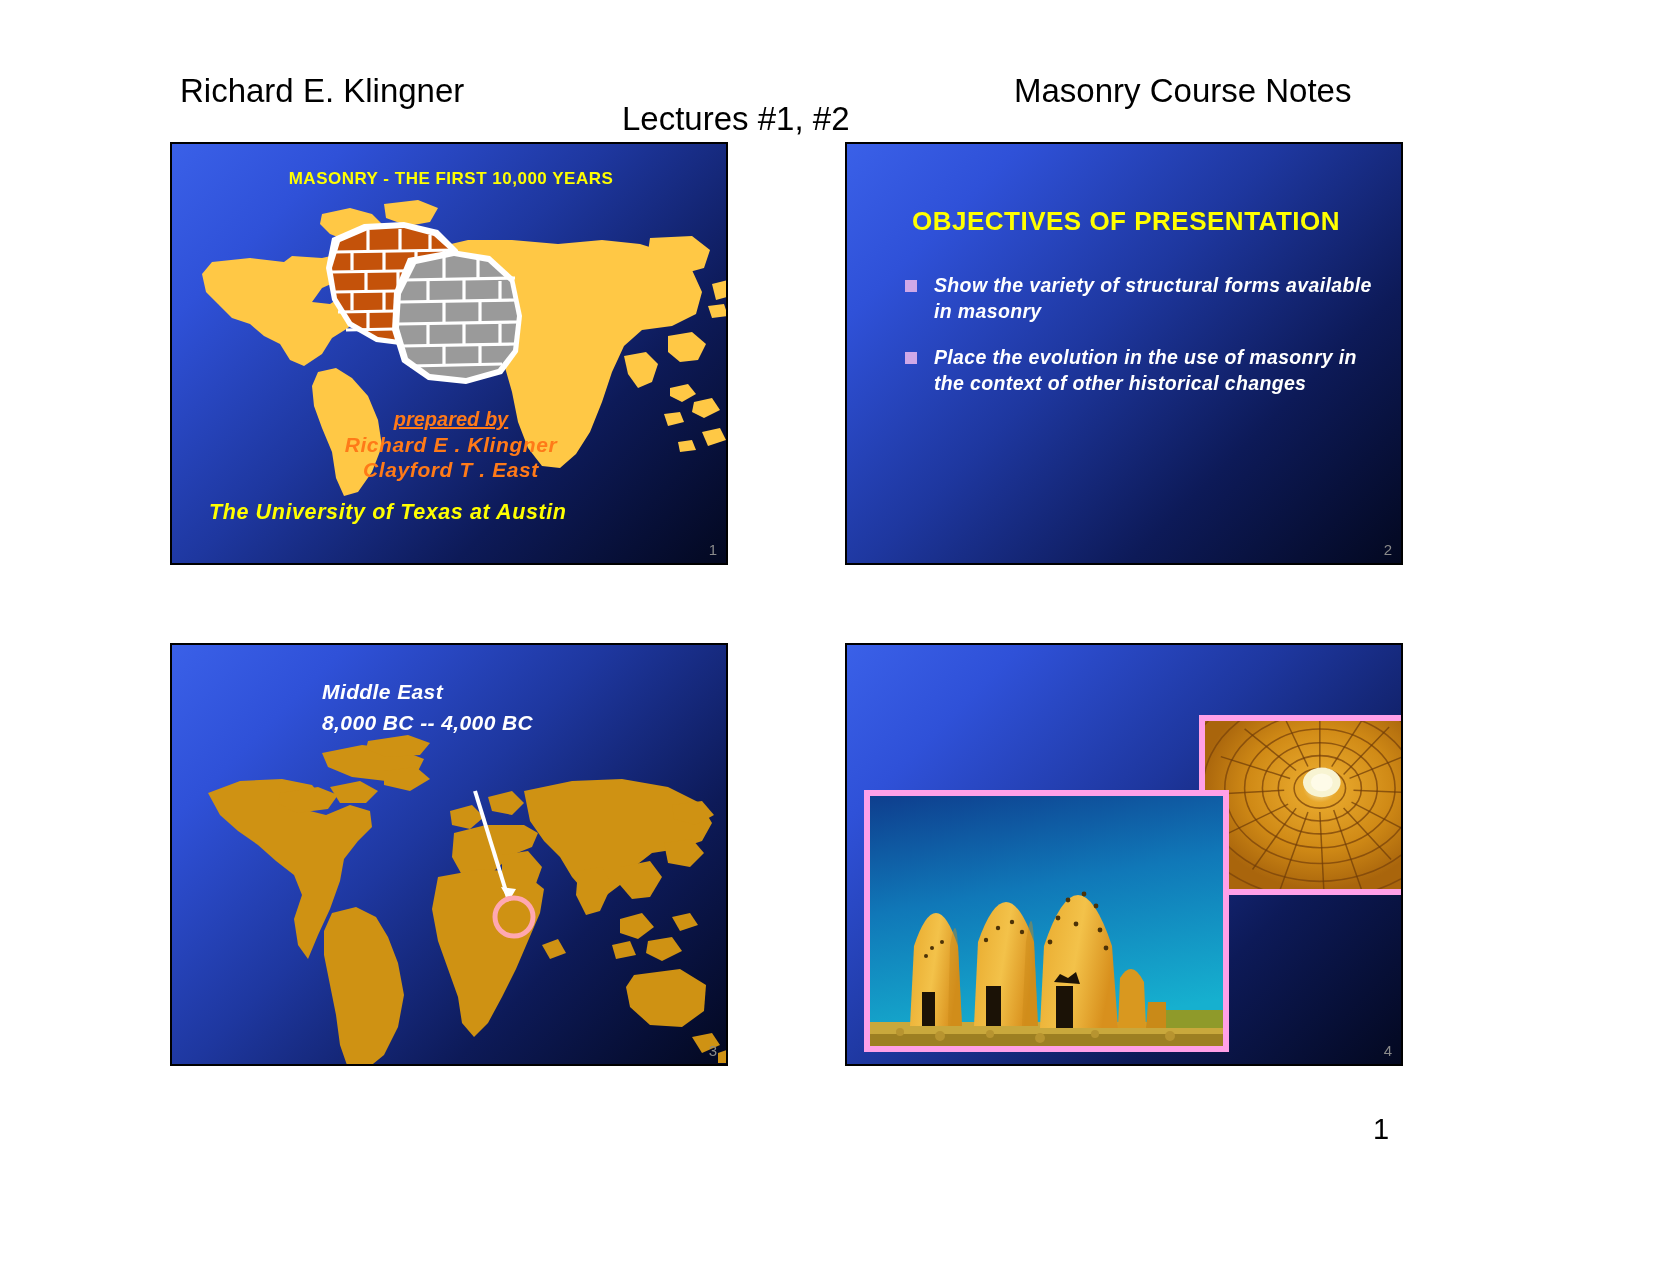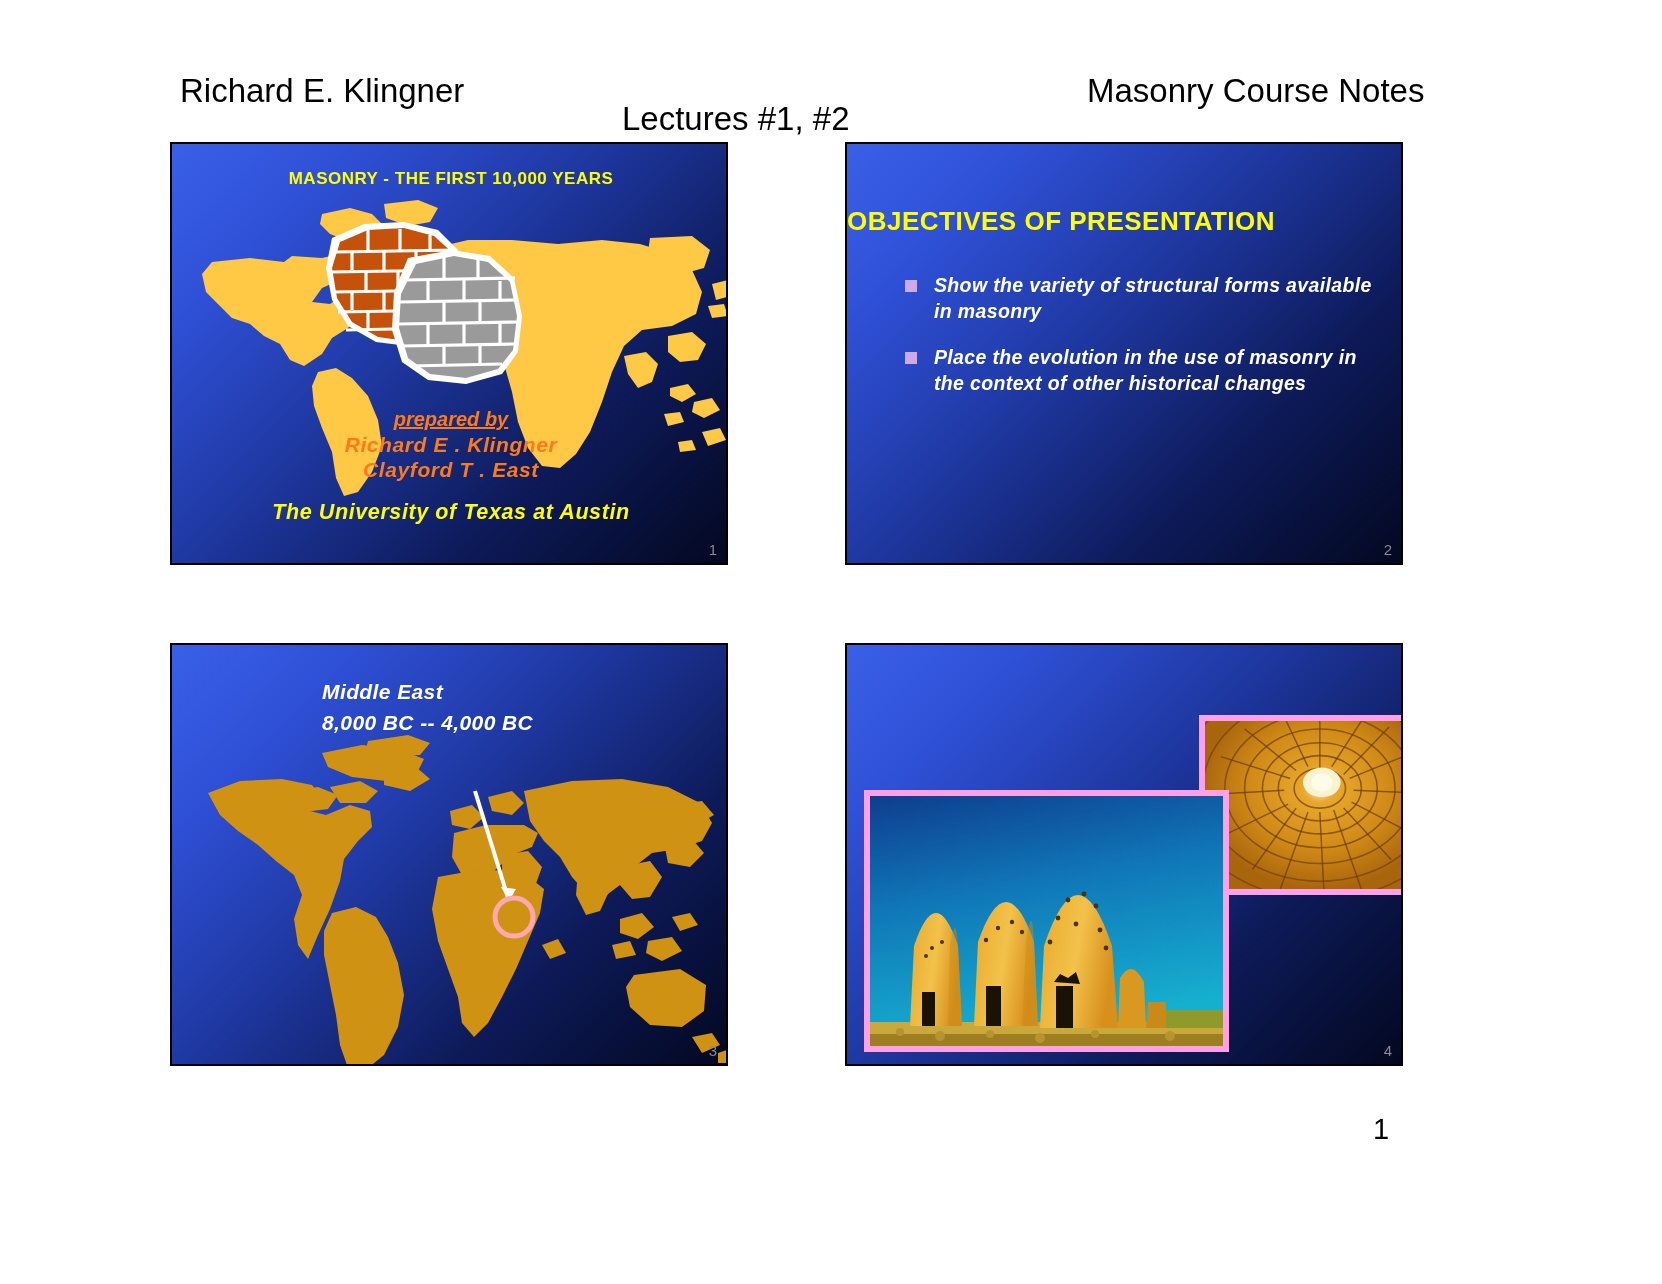--- a/index.html
+++ b/index.html
@@ -1,46 +1,46 @@
 <!DOCTYPE html>
 <html><head>
 <meta charset="utf-8">
 <style>
   html,body{margin:0;padding:0;background:#fff;}
   body{width:1662px;height:1284px;position:relative;font-family:"Liberation Sans",sans-serif;overflow:hidden;}
 
   
   .hdr{position:absolute;color:#000;font-size:33px;font-family:"Liberation Sans",sans-serif;white-space:nowrap;}
   #hdr-author{left:180px;top:72px;}
-  #hdr-course{left:1087px;top:72px;}
+  #hdr-course{left:1014px;top:72px;}
   #hdr-lectures{left:622px;top:100px;}
   #page-num{position:absolute;left:1373px;top:1113px;font-size:29px;color:#000;}
 
   
   .slide{position:absolute;width:558px;height:423px;border:2px solid #000;box-sizing:border-box;overflow:hidden;
          background:linear-gradient(135deg,#3a60e8 0%,#2f51d8 18%,#1e379f 45%,#0d1a58 72%,#030820 100%);}
   #slide-1{left:170px;top:142px;}
   #slide-2{left:845px;top:142px;}
   #slide-3{left:170px;top:643px;}
   #slide-4{left:845px;top:643px;}
   .slide-no{position:absolute;right:9px;bottom:5px;font-size:15px;color:#8a8a8a;font-family:"Liberation Sans",sans-serif;}
 
   
   #s1-title{position:absolute;left:12px;top:25px;width:534px;text-align:center;color:#ffff00;
             font-size:17px;font-weight:bold;letter-spacing:.5px;white-space:nowrap;}
   .s1-map{position:absolute;left:0;top:52px;width:558px;height:300px;}
   .s1-prep{position:absolute;width:558px;text-align:center;color:#ff7a18;font-style:italic;font-weight:bold;}
   #s1-prep0{top:264px;font-size:20px;text-decoration:underline;}
   #s1-prep1{top:289px;font-size:21px;letter-spacing:.6px;}
   #s1-prep2{top:314px;font-size:21px;letter-spacing:.6px;}
-  #s1-univ{position:absolute;width:558px;top:356px;text-align:center;color:#ffff00;font-style:italic;
-           font-weight:bold;font-size:21.5px;letter-spacing:.6px;}
-
-  
-  #s2-title{position:absolute;left:0;top:62px;width:558px;text-align:left;color:#ffff00;
+  #s1-univ{position:absolute;width:558px;top:356px;color:#ffff00;font-style:italic;
+           font-weight:bold;font-size:21.5px;letter-spacing:.6px;padding-left:37px;}
+
+  
+  #s2-title{position:absolute;left:0;top:62px;width:558px;text-align:center;color:#ffff00;
             font-size:26px;font-weight:bold;letter-spacing:.5px;white-space:nowrap;}
   #s2-list{position:absolute;left:58px;top:128px;width:480px;list-style:none;margin:0;padding:0;}
   #s2-list li{position:relative;margin-bottom:20px;padding-left:29px;color:#ffffff;font-style:italic;
               font-weight:bold;font-size:19.5px;line-height:26px;letter-spacing:.35px;}
   #s2-list li .bul{position:absolute;left:0;top:8px;width:12px;height:12px;background:#cfa8e8;display:block;}
 
   
   #s3-lbl{position:absolute;left:150px;top:31px;color:#fff;font-style:italic;font-weight:bold;
           font-size:21px;line-height:31px;letter-spacing:.4px;white-space:nowrap;}
   .s3-map{position:absolute;left:0;top:0;width:558px;height:423px;}

